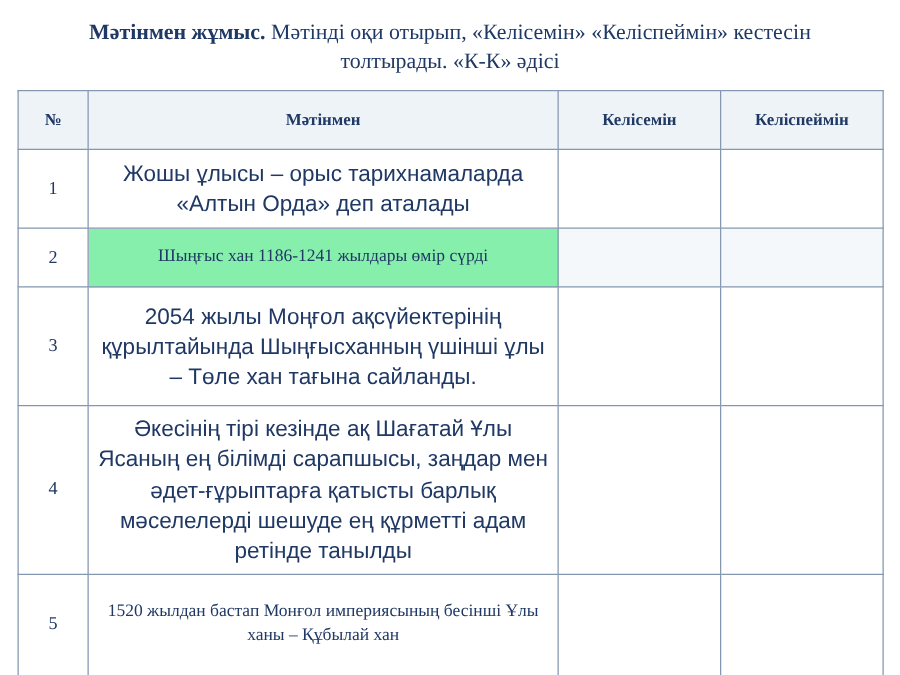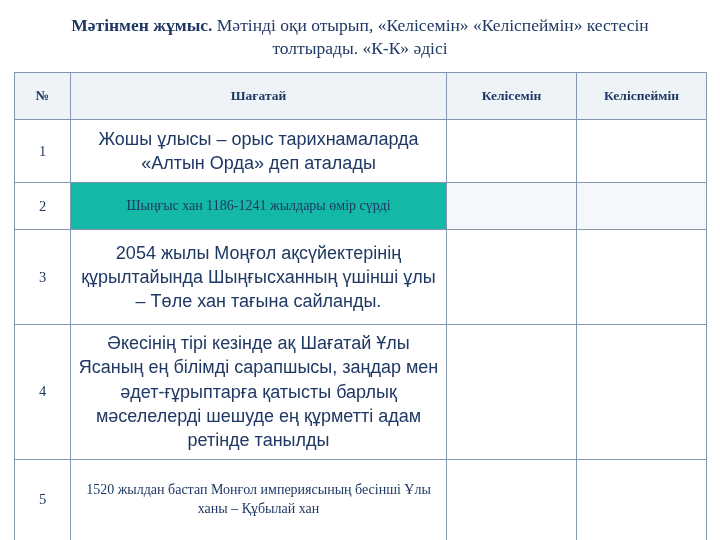--- a/index.html
+++ b/index.html
@@ -74,21 +74,21 @@
     font-size: 14px;
   }
   td.mark {
     background: #ffffff;
   }
   tr.r1 td { height: 50px; }
   tr.r2 td { height: 34px; }
   tr.r3 td { height: 82px; }
   tr.r4 td { height: 100px; text-align: center; }
   tr.r5 td { height: 68px; }
-  tr.r2 td.body { background: #14b8a6; }
+  tr.r2 td.body { background: #86efac; }
   tr.r2 td.mark { background: #f5f8fb; }
 </style>
 </head>
 <body>
 
 <div class="page">
 
   <div class="title">
     <span class="bold">Мәтінмен жұмыс.</span><span> Мәтінді оқи отырып, «Келісемін» «Келіспеймін» кестесін толтырады. «К-К» әдісі</span>
   </div>
@@ -96,21 +96,21 @@
   <table class="main">
     <colgroup>
       <col class="c-num">
       <col class="c-body">
       <col class="c-agree">
       <col class="c-disagree">
     </colgroup>
     <thead>
       <tr>
         <th>№</th>
-        <th>Шағатай</th>
+        <th>Мәтінмен</th>
         <th>Келісемін</th>
         <th>Келіспеймін</th>
       </tr>
     </thead>
     <tbody>
       <tr class="r1">
         <td class="num">1</td>
         <td class="body">Жошы ұлысы – орыс тарихнамаларда «Алтын Орда» деп аталады</td>
         <td class="mark"></td>
         <td class="mark"></td>

